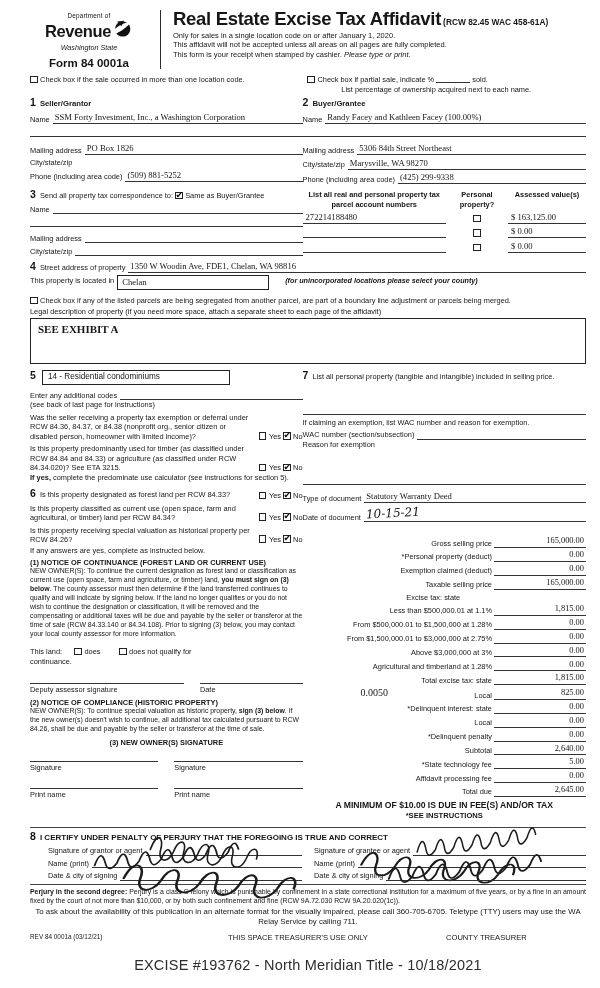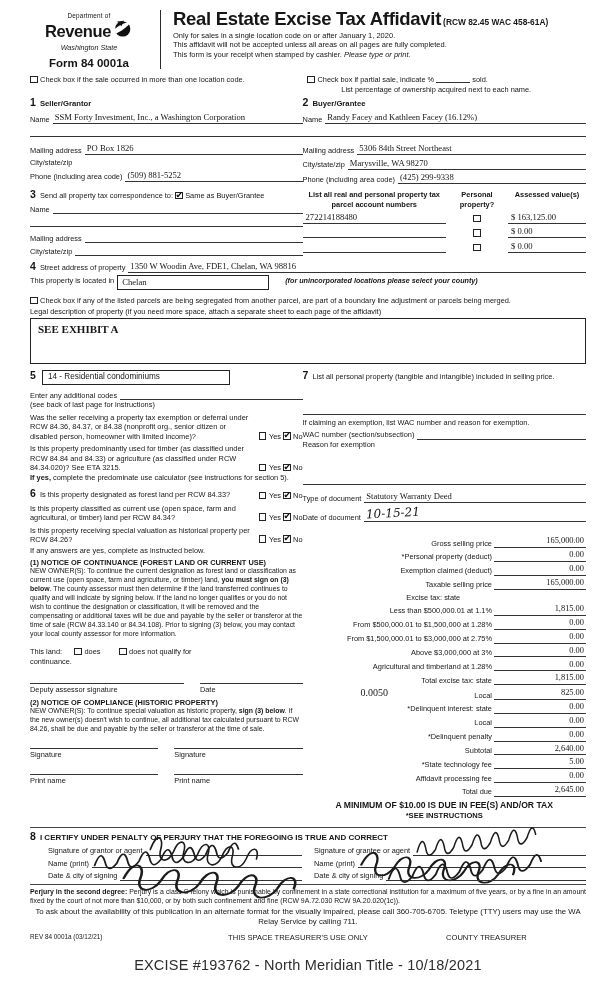--- a/index.html
+++ b/index.html
@@ -152,21 +152,21 @@
         </div>
       <div class="f">
           <span class="l">Phone (including area code)</span>
           <span class="v">(509) 881-5252</span>
         </div>
     </div>
     <div>
       <div><span class="secnum">2</span> <span class="sectitle">Buyer/Grantee</span></div>
       <div class="f">
           <span class="l">Name</span>
-          <span class="v">Randy Facey and Kathleen Facey (16.12%)</span>
+          <span class="v">Randy Facey and Kathleen Facey (100.00%)</span>
         </div>
       <div class="blank"></div>
       <div class="f" style="margin-top:6px">
           <span class="l">Mailing address</span>
           <span class="v">5306 84th Street Northeast</span>
         </div>
       <div class="f">
           <span class="l">City/state/zip</span>
           <span class="v">Marysville, WA 98270</span>
         </div>
@@ -277,20 +277,21 @@
               <div class="blank" style="margin-top:0"></div>
               <div class="siglbl">Deputy assessor signature</div>
             </div>
           <div>
               <div class="blank" style="margin-top:0"></div>
               <div class="siglbl">Date</div>
             </div>
         </div>
         <div class="bold" style="margin-top:3px">(2) NOTICE OF COMPLIANCE (HISTORIC PROPERTY)</div>
         <div class="small"><span>NEW OWNER(S): To continue special valuation as historic property, </span><span class="bold">sign (3) below</span><span>. If the new owner(s) doesn't wish to continue, all additional tax calculated pursuant to RCW 84.26, shall be due and payable by the seller or transferor at the time of sale.</span></div>
+        <div class="bold" style="text-align:center;margin-top:4px">(3) NEW OWNER(S) SIGNATURE</div>
         <div class="dualsig">
           <div>
               <div class="blank" style="margin-top:0"></div>
               <div class="siglbl">Signature</div>
             </div>
           <div>
               <div class="blank" style="margin-top:0"></div>
               <div class="siglbl">Signature</div>
             </div>
         </div>

